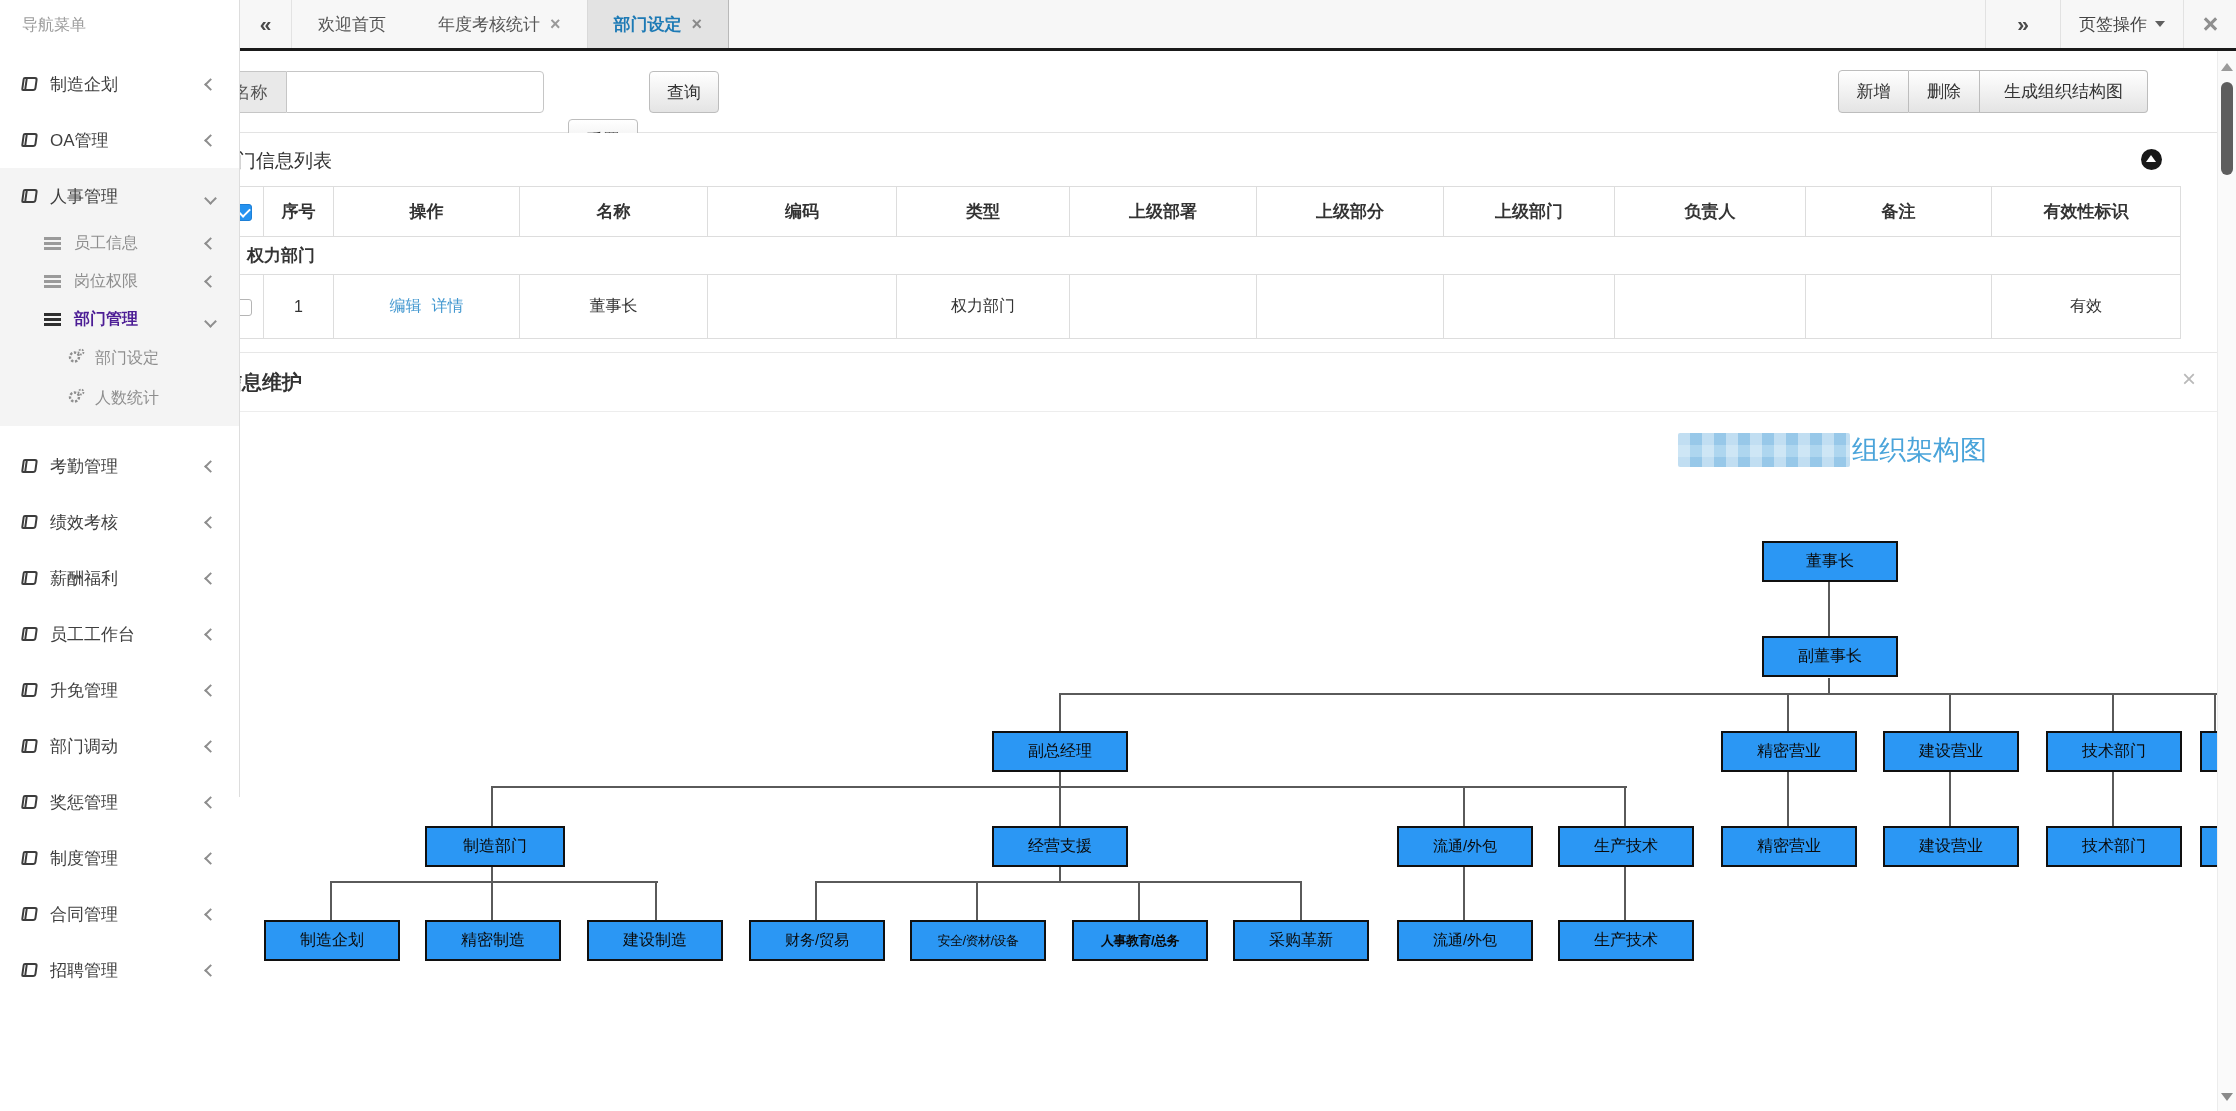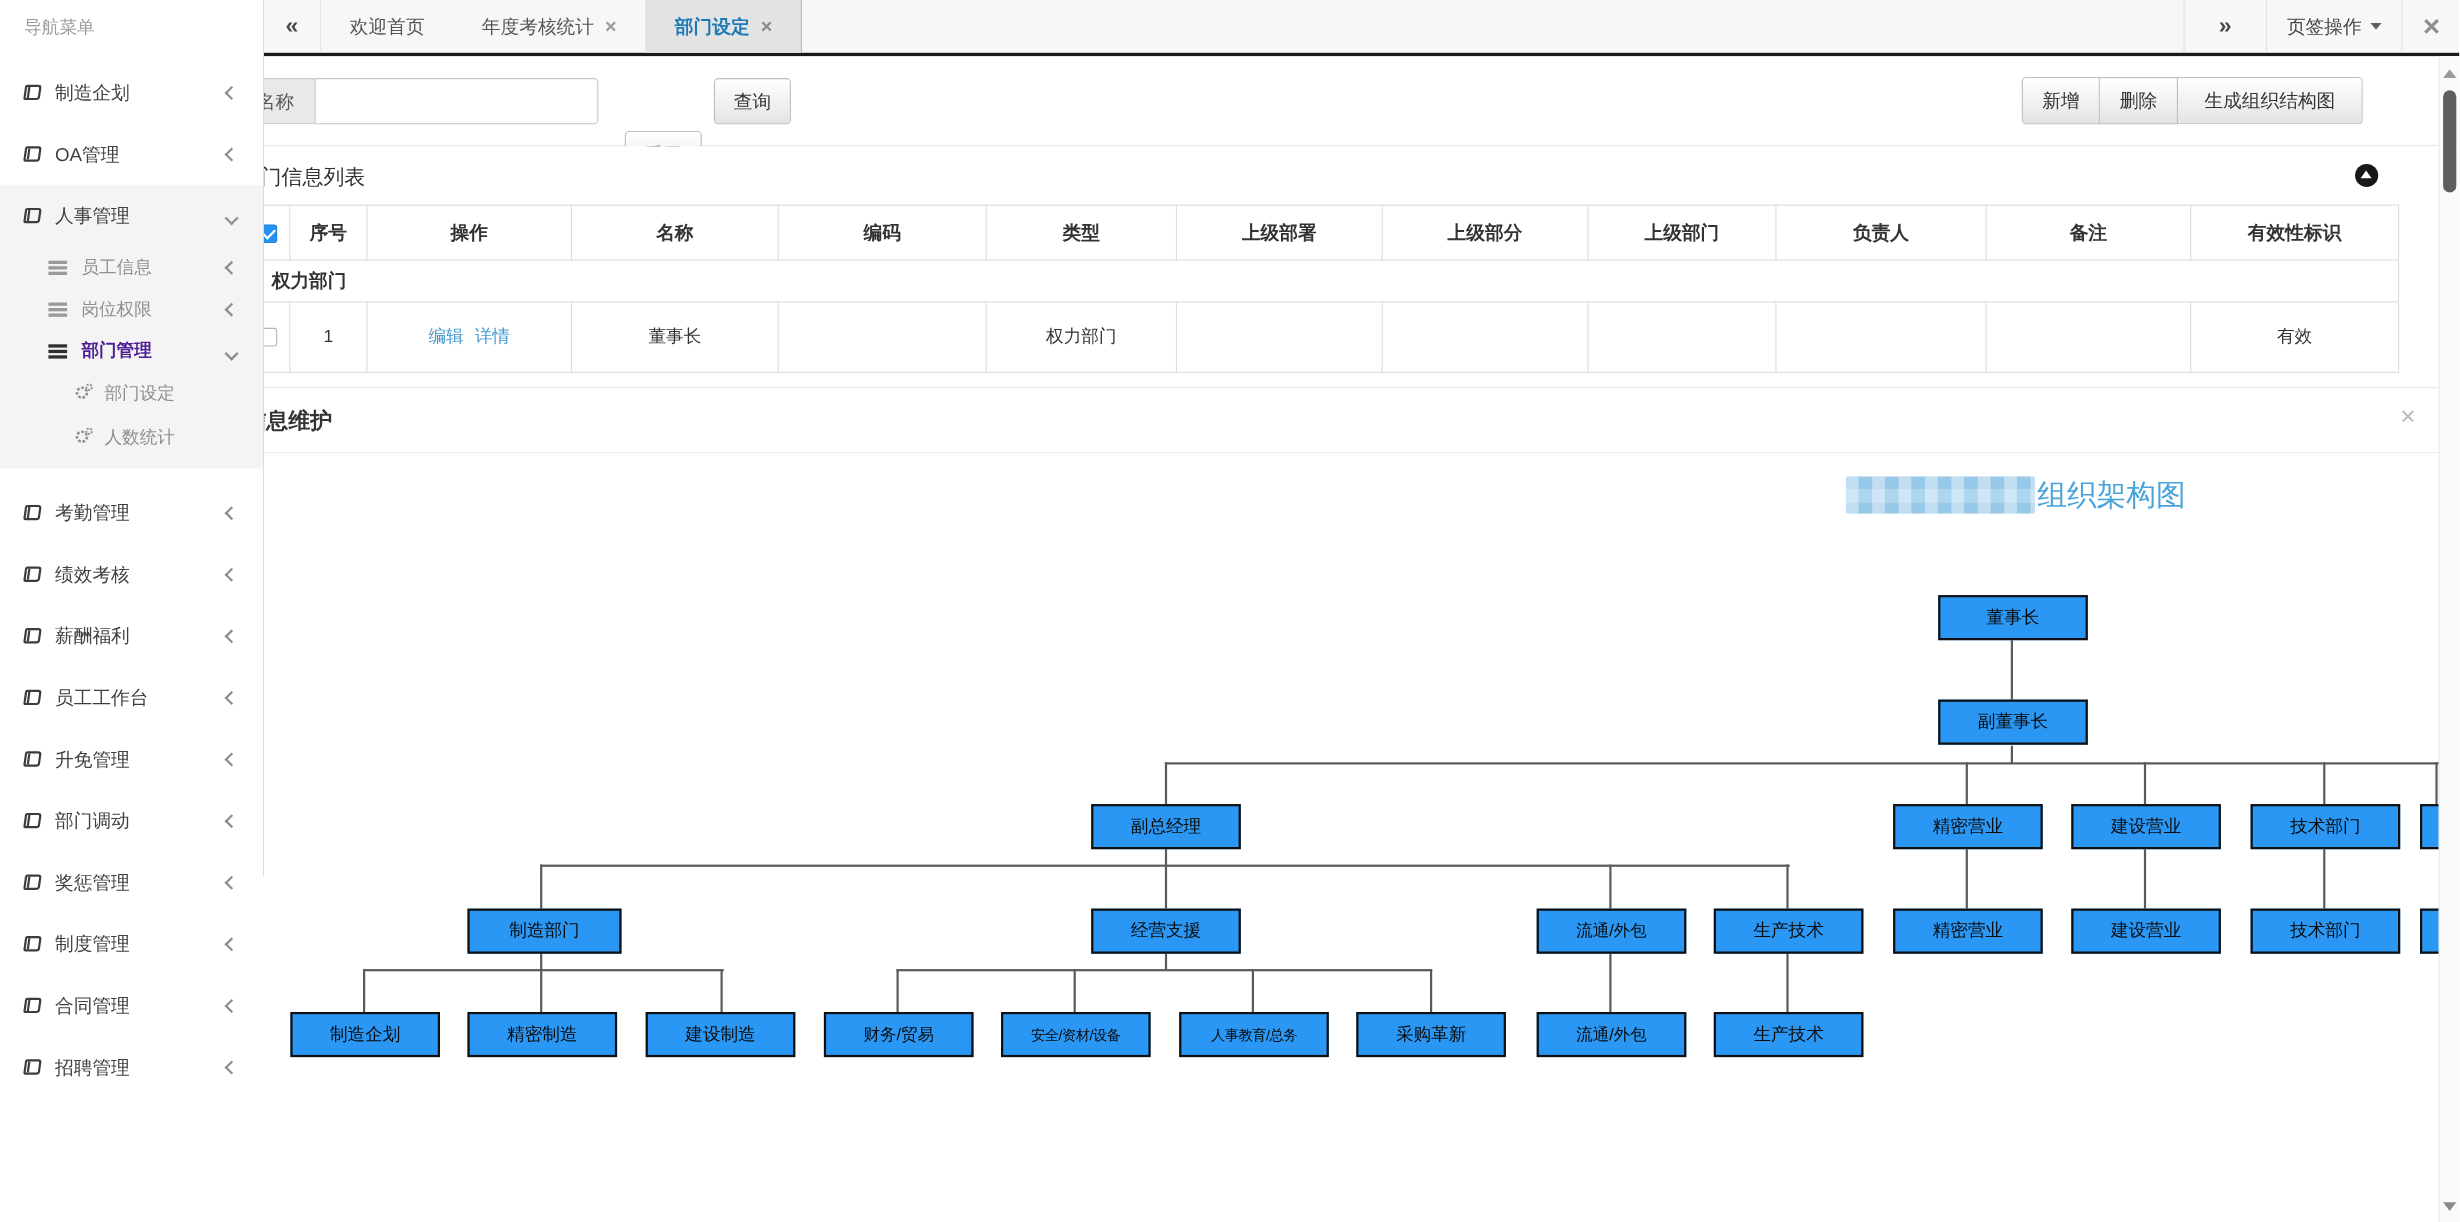--- a/index.html
+++ b/index.html
@@ -151,21 +151,21 @@
       <div class="org-node" style="left: 1558px; top: 826px; width: 136px;">生产技术</div>
       <div class="org-node" style="left: 1721px; top: 826px; width: 136px;">精密营业</div>
       <div class="org-node" style="left: 1883px; top: 826px; width: 136px;">建设营业</div>
       <div class="org-node" style="left: 2046px; top: 826px; width: 136px;">技术部门</div>
       <div class="org-node" style="left: 2200px; top: 826px; width: 30px;"></div>
       <div class="org-node" style="left: 264px; top: 920px; width: 136px;">制造企划</div>
       <div class="org-node" style="left: 425px; top: 920px; width: 136px;">精密制造</div>
       <div class="org-node" style="left: 587px; top: 920px; width: 136px;">建设制造</div>
       <div class="org-node md" style="left: 749px; top: 920px; width: 136px;">财务/贸易</div>
       <div class="org-node sm" style="left: 910px; top: 920px; width: 136px;">安全/资材/设备</div>
-      <div class="org-node sm" style="left: 1072px; top: 920px; width: 136px;">人事教育/总务</div>
+      <div class="org-node sm" style="left: 1072px; top: 920px; width: 136px; font-weight: bold;">人事教育/总务</div>
       <div class="org-node" style="left: 1233px; top: 920px; width: 136px;">采购革新</div>
       <div class="org-node md" style="left: 1397px; top: 920px; width: 136px;">流通/外包</div>
       <div class="org-node" style="left: 1558px; top: 920px; width: 136px;">生产技术</div>
       <div class="seg" style="left: 1828px; top: 582px; width: 2px; height: 54px;"></div>
       <div class="seg" style="left: 1828px; top: 678px; width: 2px; height: 16px;"></div>
       <div class="seg" style="left: 1059px; top: 693px; width: 1163px; height: 2px;"></div>
       <div class="seg" style="left: 1059px; top: 693px; width: 2px; height: 38px;"></div>
       <div class="seg" style="left: 1787px; top: 693px; width: 2px; height: 38px;"></div>
       <div class="seg" style="left: 1949px; top: 693px; width: 2px; height: 38px;"></div>
       <div class="seg" style="left: 2112px; top: 693px; width: 2px; height: 38px;"></div>

